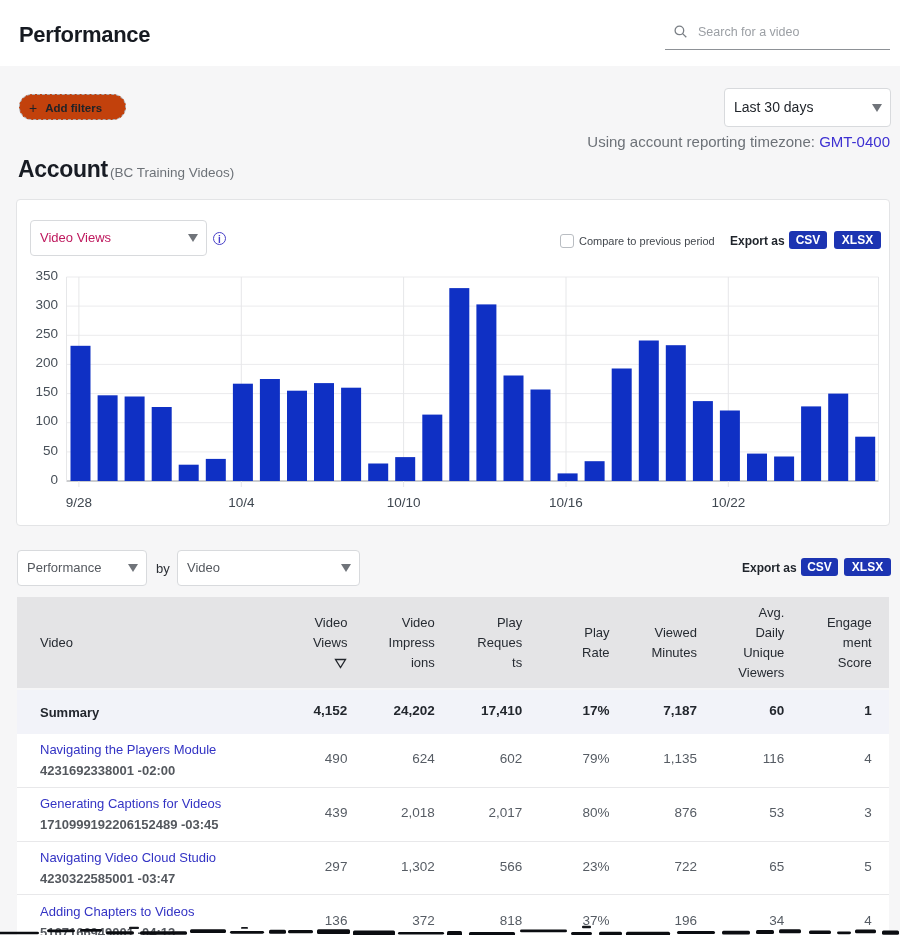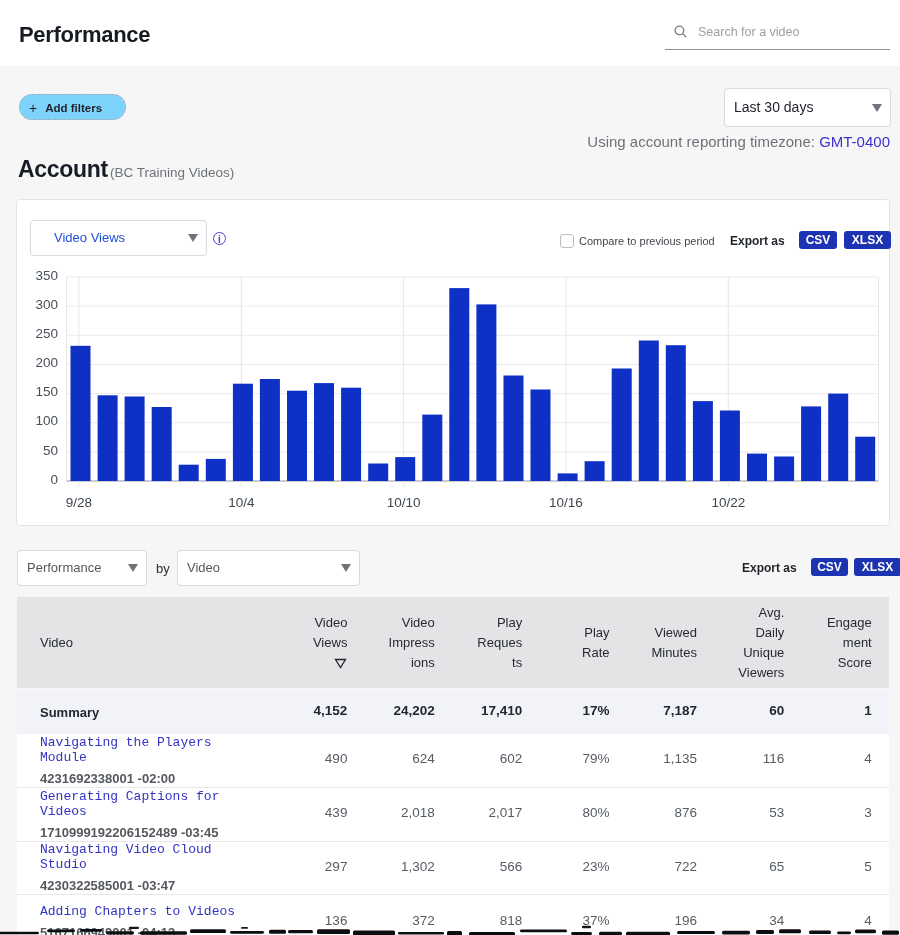--- a/index.html
+++ b/index.html
@@ -3,50 +3,50 @@
 <meta charset="utf-8">
 <style>
 *{margin:0;padding:0;box-sizing:border-box;}
 html,body{width:900px;height:935px;overflow:hidden;background:#f6f6f7;font-family:"Liberation Sans",sans-serif;}
 #page{position:relative;width:900px;height:935px;}
 .hdr{position:absolute;left:0;top:0;width:900px;height:66px;background:#fff;}
 .hdr h1{position:absolute;left:19px;top:22px;font-size:22px;font-weight:700;color:#161a21;letter-spacing:-0.3px;}
 .search-line{position:absolute;left:665px;top:49px;width:225px;height:1px;background:#8d9196;}
 .search-ph{position:absolute;left:698px;top:25px;font-size:12.5px;color:#9b9fa4;}
 .search-ic{position:absolute;left:674px;top:25px;}
-.addf{position:absolute;left:19px;top:94px;width:107px;height:26px;border:1px dashed #a9adb2;border-radius:13px;background:#7dd3fc;font-size:11.5px;font-weight:700;color:#1e2228;line-height:24px;padding-left:9px;}
+.addf{position:absolute;left:19px;top:94px;width:107px;height:26px;border:1px dashed #a9adb2;border-radius:13px;background:#c2410c;font-size:11.5px;font-weight:700;color:#1e2228;line-height:24px;padding-left:9px;}
 .addf .plus{font-weight:400;font-size:14px;margin-right:8px;color:#1e2228;position:relative;top:0.5px;}
 .sel{position:absolute;background:#fff;border:1px solid #d8dadd;border-radius:4px;color:#3c4248;}
 .sel .car{position:absolute;right:8px;top:50%;margin-top:-4px;width:0;height:0;border-left:5.5px solid transparent;border-right:5.5px solid transparent;border-top:8px solid #70747a;}
 .last30{left:724px;top:88px;width:167px;height:39px;font-size:14px;line-height:37px;padding-left:9px;color:#22262c;}
 .tz{position:absolute;right:10px;top:133px;font-size:15px;color:#6d7278;}
 .tz b{color:#3d30d2;font-weight:400;}
 .acct{position:absolute;left:18px;top:156px;font-size:23px;font-weight:700;color:#181c24;letter-spacing:-0.3px;}
 .acct span{font-size:13.5px;font-weight:400;color:#6d7278;letter-spacing:0;margin-left:-4px;}
 .card{position:absolute;left:16px;top:199px;width:874px;height:327px;background:#fff;border:1px solid #e3e4e6;border-radius:4px;}
-.vv{left:13px;top:20px;width:177px;height:36px;font-size:13px;line-height:34px;padding-left:23px;color:#1d4ed8;}
+.vv{left:13px;top:20px;width:177px;height:36px;font-size:13px;line-height:34px;padding-left:9px;color:#be185d;}
 .info{position:absolute;left:196px;top:32px;width:13px;height:13px;border:1.6px solid #4840c8;border-radius:50%;color:#4a3fcf;font-size:10px;line-height:13px;text-align:center;font-weight:700;}
 .cb{position:absolute;left:543px;top:34px;width:14px;height:14px;border:1px solid #b9bdc2;border-radius:3px;background:#fff;}
 .cbl{position:absolute;left:562px;top:35px;font-size:11px;color:#42474d;}
 .expas{position:absolute;font-size:12px;font-weight:700;color:#1f242b;}
-.btn{position:absolute;background:#1c34b2;color:#fff;font-weight:700;font-size:12px;text-align:center;border-radius:3px;margin-left:10px;}
+.btn{position:absolute;background:#1c34b2;color:#fff;font-weight:700;font-size:12px;text-align:center;border-radius:3px;}
 .ctrl-sel1{left:17px;top:550px;width:130px;height:36px;font-size:13px;line-height:34px;padding-left:9px;color:#54585e;}
 .ctrl-by{position:absolute;left:156px;top:561px;font-size:13px;color:#2a2e34;}
 .ctrl-sel2{left:177px;top:550px;width:183px;height:36px;font-size:13px;line-height:34px;padding-left:9px;color:#54585e;}
 .tbl{position:absolute;left:17px;top:597px;width:872px;}
 .thead{display:flex;background:#e4e4e6;height:91px;align-items:center;font-size:13px;color:#262b32;line-height:20px;}
 .trow{display:flex;align-items:center;background:#fff;border-bottom:1px solid #e8e8ea;height:53.8px;font-size:13.5px;color:#565c64;}
 .tsum{display:flex;align-items:center;background:#f2f3f9;height:44px;margin-top:2px;font-size:13.5px;color:#23272e;font-weight:700;}
 .tsum .cvid{font-size:13px;}
 .trow .cnum,.tsum .cnum{position:relative;top:-1.5px;}
 .cvid{width:243px;padding-left:23px;}
 .cnum{width:87.4px;text-align:right;}
 .thead .cnum{line-height:20px;}
 .thead .cvid{font-size:13px;}
-.rtitle{font-size:13px;color:#3333c4;margin-bottom:6px;font-family:Liberation Mono, monospace;}
+.rtitle{font-size:13px;color:#3333c4;margin-bottom:6px;}
 .rsub{font-size:13px;color:#54585e;font-weight:bold;}
 .tri svg{display:inline-block;vertical-align:middle;}
 </style>
 </head>
 <body>
 <div id="page">
   <div class="hdr">
     <h1>Performance</h1>
     <svg class="search-ic" width="14" height="14" viewBox="0 0 14 14">
         <circle cx="5.4" cy="5.4" r="4.3" fill="none" stroke="#7a7f85" stroke-width="1.3"></circle>

